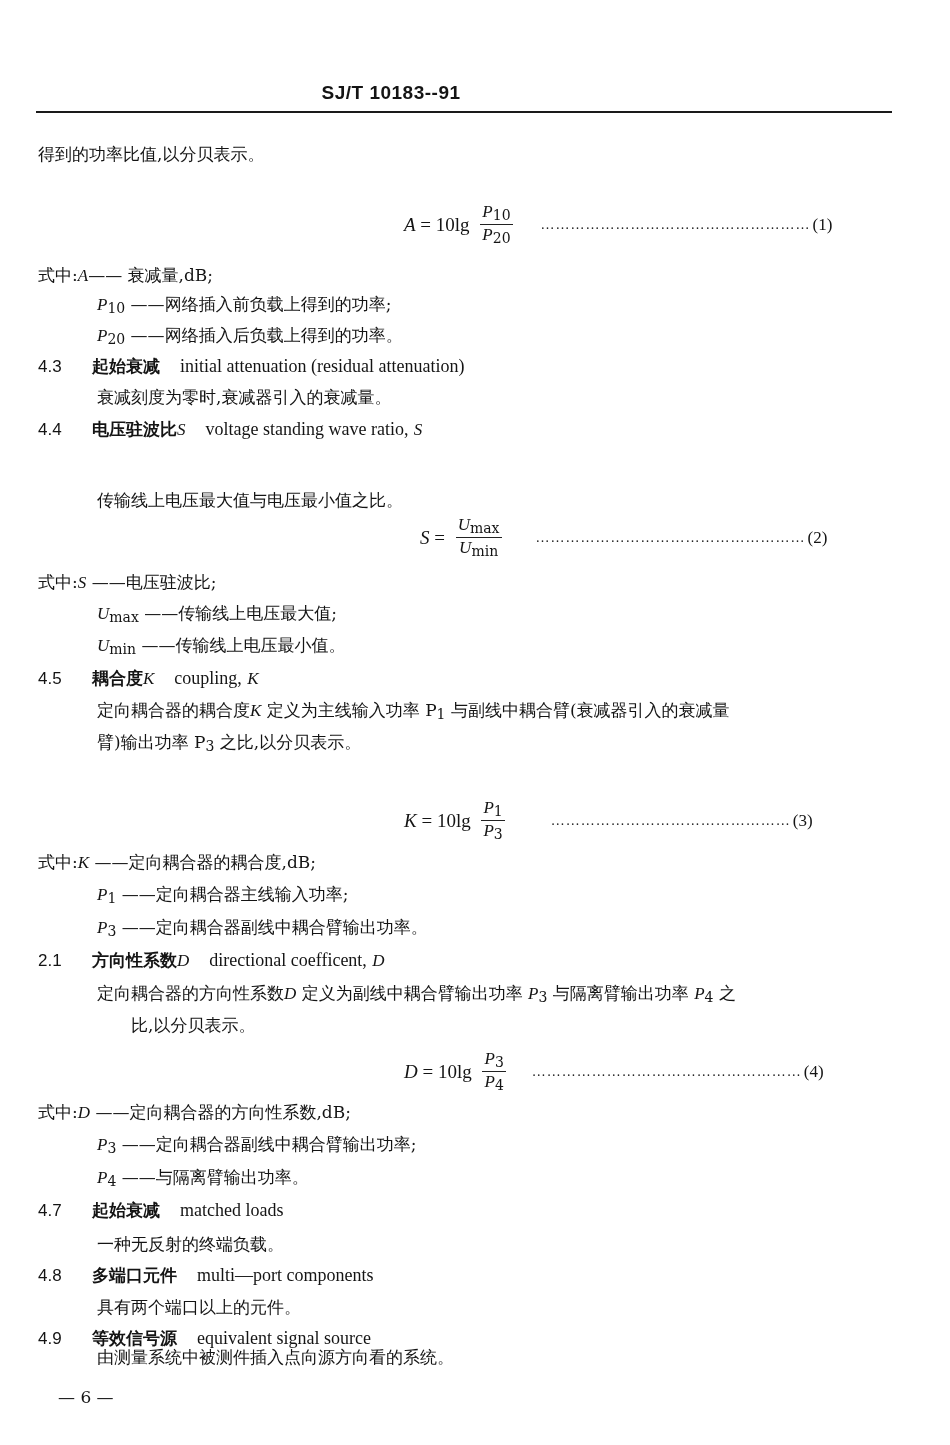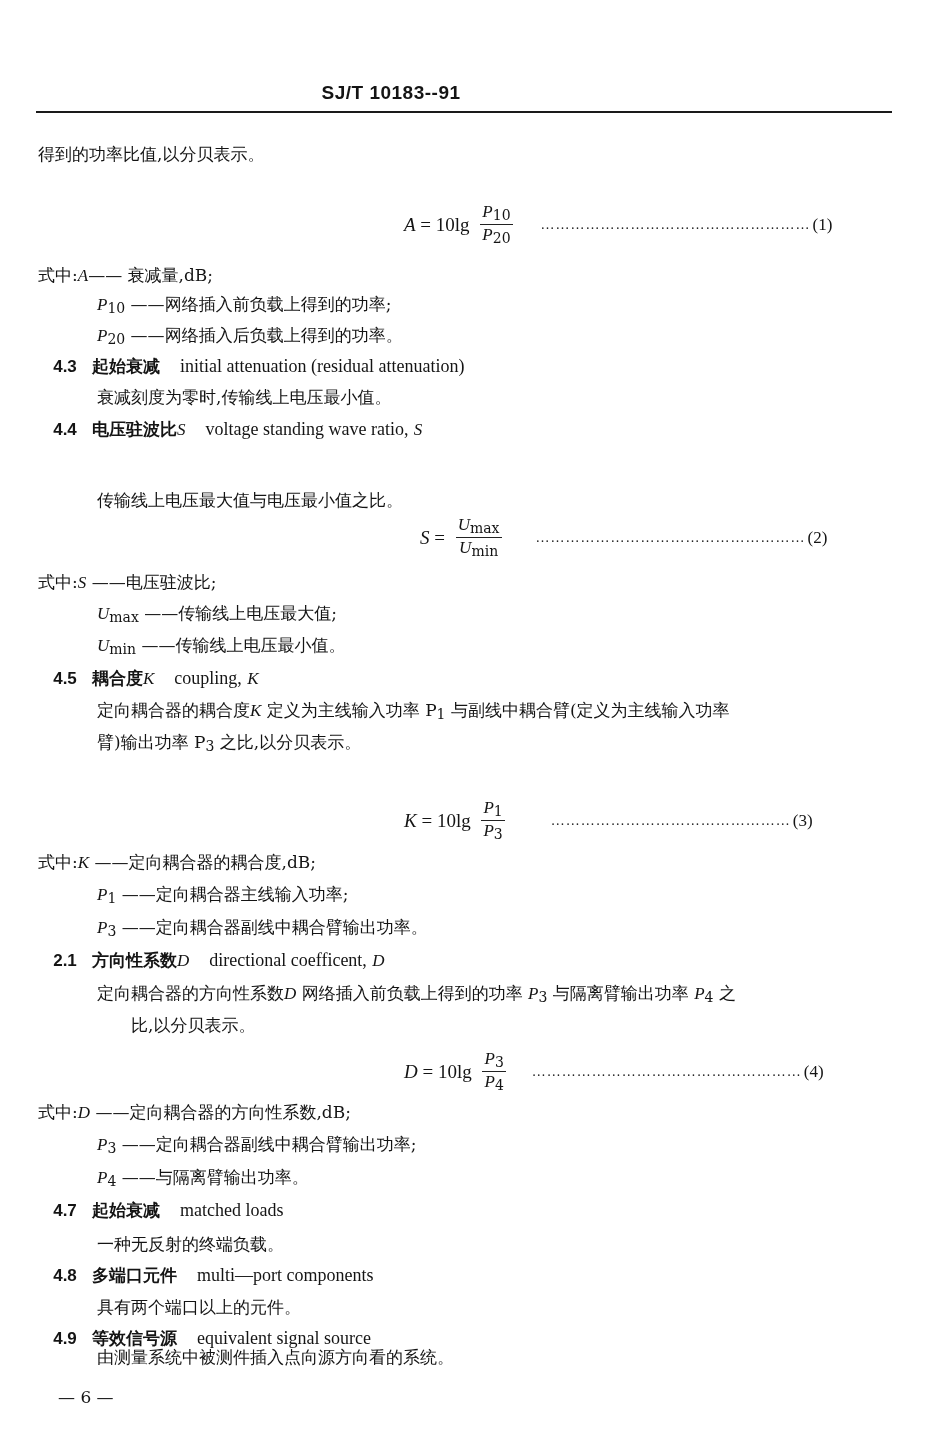--- a/index.html
+++ b/index.html
@@ -3,21 +3,21 @@
 <meta charset="utf-8">
 <style>
   html, body { margin: 0; padding: 0; background: #ffffff; }
   body { width: 950px; height: 1445px; position: relative; overflow: hidden;
          font-family: "DejaVu Serif", "Liberation Serif", serif; color: #141414; }
   .abs { position: absolute; white-space: nowrap; }
   .header { left: 0; width: 782px; top: 82px; text-align: center;
             font-family: "Liberation Sans", "DejaVu Sans", sans-serif; font-weight: bold; font-size: 19px; letter-spacing: 0.5px; }
   .rule { position: absolute; left: 36px; width: 856px; top: 111px; height: 2px; background: #1a1a1a; }
   .line { font-size: 17px; line-height: 22px; }
-  .num { display: inline-block; width: 54px; font-family: "Liberation Sans", "DejaVu Sans", sans-serif; font-weight: bold; text-align: center; }
+  .num { display: inline-block; width: 54px; font-family: "Liberation Sans", "DejaVu Sans", sans-serif; font-weight: normal; }
   .term { font-weight: bold; }
   .en { margin-left: 20px; font-family: "Liberation Serif", "DejaVu Serif", serif; font-size: 18px; }
   i, .var { font-style: italic; font-family: "Liberation Serif", "DejaVu Serif", serif; }
   sub { font-size: 14px; vertical-align: -3px; }
   .formula { display: flex; align-items: center; font-size: 18px; }
   .lhs { font-family: "Liberation Serif", serif; font-size: 19px; }
   .frac { display: inline-flex; flex-direction: column; align-items: center; margin-left: 6px; font-size: 17px; line-height: 18px; }
   .frac .n { border-bottom: 1px solid #222; padding: 0 2px; }
   .dots { font-family: "Liberation Serif", serif; letter-spacing: 1px; color: #222; font-size: 14px; }
   .eqno { font-family: "Liberation Serif", serif; font-size: 17px; margin-left: 2px; }
@@ -49,21 +49,21 @@
 <div class="abs line indent1" style="top:293px;">
   <i>P</i><sub>10</sub><span style="white-space:pre;"> ——</span><span>网络插入前负载上得到的功率;</span>
 </div>
 <div class="abs line indent1" style="top:324px;">
   <i>P</i><sub>20</sub><span style="white-space:pre;"> ——</span><span>网络插入后负载上得到的功率。</span>
 </div>
 
 <div class="abs line indent0" style="top:355px;">
   <span class="num">4.3</span><span class="term">起始衰减</span><span class="en">initial attenuation (residual attenuation)</span>
 </div>
-<div class="abs line indent1" style="top:386px;">衰减刻度为零时,传输线上电压最小值。</div>
+<div class="abs line indent1" style="top:386px;">衰减刻度为零时,衰减器引入的衰减量。</div>
 
 <div class="abs line indent0" style="top:418px;">
   <span class="num">4.4</span><span class="term">电压驻波比</span><i>S</i><span class="en">voltage standing wave ratio,</span> <i>S</i>
 </div>
 <div class="abs line indent1" style="top:450px;margin-top:39px;">传输线上电压最大值与电压最小值之比。</div>
 
 <div class="abs formula" style="left:420px; top:515px;">
   <span class="lhs var">S</span>
   <span class="lhs" style="white-space:pre;"> = </span>
   <span class="frac">
@@ -81,21 +81,21 @@
   <i>U</i><sub>max</sub><span style="white-space:pre;"> ——</span><span>传输线上电压最大值;</span>
 </div>
 <div class="abs line indent1" style="top:634px;">
   <i>U</i><sub>min</sub><span style="white-space:pre;"> ——</span><span>传输线上电压最小值。</span>
 </div>
 
 <div class="abs line indent0" style="top:667px;">
   <span class="num">4.5</span><span class="term">耦合度</span><i>K</i><span class="en">coupling,</span> <i>K</i>
 </div>
 <div class="abs line indent1" style="top:699px;">
-  <span>定向耦合器的耦合度</span><i>K</i><span style="white-space:pre;"> 定义为主线输入功率 P</span><sub>1</sub><span style="white-space:pre;"> 与副线中耦合臂(定义为主线输入功率</span>
+  <span>定向耦合器的耦合度</span><i>K</i><span style="white-space:pre;"> 定义为主线输入功率 P</span><sub>1</sub><span style="white-space:pre;"> 与副线中耦合臂(衰减器引入的衰减量</span>
 </div>
 <div class="abs line indent1" style="top:731px;">
   <span style="white-space:pre;">臂)输出功率 P</span><sub>3</sub><span style="white-space:pre;"> 之比,以分贝表示。</span>
 </div>
 
 <div class="abs formula" style="left:404px; top:798px;">
   <span class="lhs var">K</span>
   <span class="lhs" style="white-space:pre;"> = 10lg </span>
   <span class="frac">
     <span class="n"><i>P</i><sub>1</sub></span>
@@ -112,21 +112,21 @@
   <i>P</i><sub>1</sub><span style="white-space:pre;"> ——</span><span>定向耦合器主线输入功率;</span>
 </div>
 <div class="abs line indent1" style="top:916px;">
   <i>P</i><sub>3</sub><span style="white-space:pre;"> ——</span><span>定向耦合器副线中耦合臂输出功率。</span>
 </div>
 
 <div class="abs line indent0" style="top:949px;">
   <span class="num">2.1</span><span class="term">方向性系数</span><i>D</i><span class="en">directional coefficent,</span> <i>D</i>
 </div>
 <div class="abs line indent1" style="top:982px;">
-  <span>定向耦合器的方向性系数</span><i>D</i><span style="white-space:pre;"> 网络插入前负载上得到的功率 </span><i>P</i><sub>3</sub><span style="white-space:pre;"> 与隔离臂输出功率 </span><i>P</i><sub>4</sub><span style="white-space:pre;"> 之</span>
+  <span>定向耦合器的方向性系数</span><i>D</i><span style="white-space:pre;"> 定义为副线中耦合臂输出功率 </span><i>P</i><sub>3</sub><span style="white-space:pre;"> 与隔离臂输出功率 </span><i>P</i><sub>4</sub><span style="white-space:pre;"> 之</span>
 </div>
 <div class="abs line indent1" style="top:1014px;margin-left:34px;">比,以分贝表示。</div>
 
 <div class="abs formula" style="left:404px; top:1049px;">
   <span class="lhs var">D</span>
   <span class="lhs" style="white-space:pre;"> = 10lg </span>
   <span class="frac">
     <span class="n"><i>P</i><sub>3</sub></span>
     <span class="d"><i>P</i><sub>4</sub></span>
   </span>

